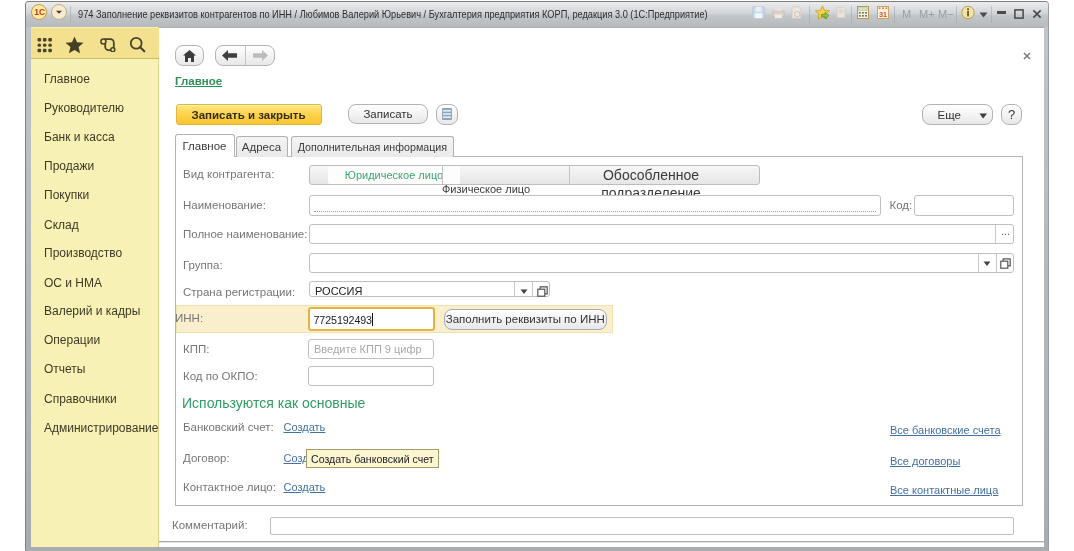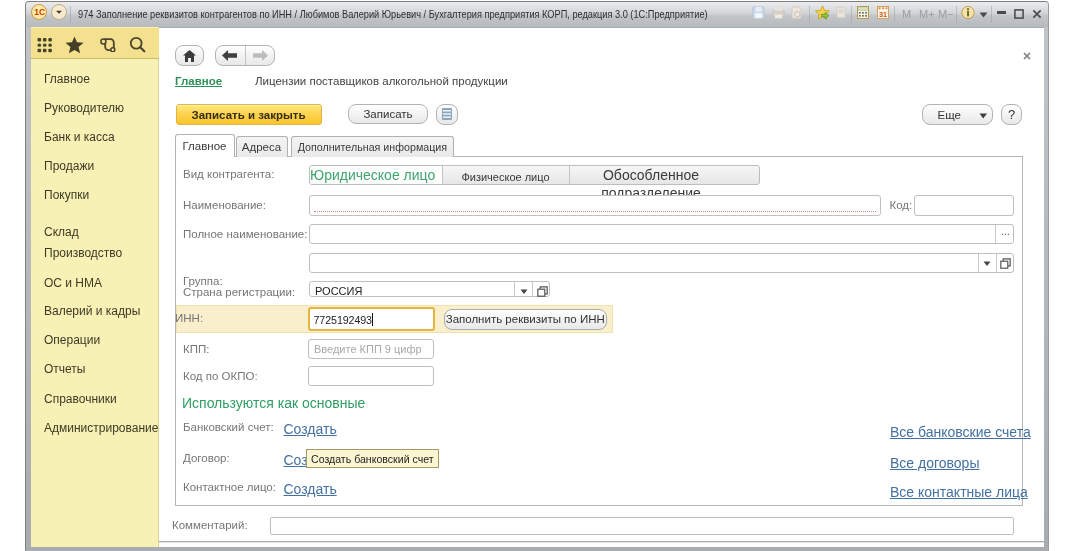--- a/index.html
+++ b/index.html
@@ -19,21 +19,21 @@
   #content { position:absolute; left:31px; top:27px; width:1013px; height:519.5px; background:#fff; }
   
   #sidebar { position:absolute; left:0; top:0; width:128px; height:519.5px; background:#f7f1b6; border-right:1px solid #ddd28e;}
   #sideband { position:absolute; left:0; top:1px; width:128px; height:31px; background:#f3e18f; border-bottom:1px solid #cabd67;}
   .menuitem { position:absolute; left:13px; font-size:12px; color:#3e3a24; white-space:nowrap; }
   
   .btn { position:absolute; border:1px solid #b3b3b3; border-radius:8px;
      background:linear-gradient(#ffffff, #f4f4f4 45%, #e8e8e8); }
   .input { position:absolute; border:1px solid #bfbfbf; border-radius:3px; background:#fff; }
   label.flabel { position:absolute; font-size:11.5px; color:#767676; white-space:nowrap; }
-  a.blue { color:#4471a1; text-decoration:underline; font-size:14px; position:absolute; white-space:nowrap;}
+  a.blue { color:#4471a1; text-decoration:underline; font-size:11px; position:absolute; white-space:nowrap;}
   .seg-divider { position:absolute; top:0; width:1px; height:100%; background:#c4c4c4; }
   .mtext { position:absolute; top:6px; font-size:11px; color:#9a9ea2; }
 </style>
 </head>
 <body>
 <div id="frame"></div>
 <div id="titlebar">
 
   <svg class="abs" style="left:5px;top:2px" width="16" height="16" viewBox="0 0 16 16">
     <circle cx="8" cy="8" r="7.5" fill="#fae9a8" stroke="#cf9b3e" stroke-width="1"></circle>
@@ -145,21 +145,21 @@
   <svg class="abs" style="left:98px;top:9px" width="18" height="18" viewBox="0 0 18 18">
     <circle cx="7.2" cy="7.2" r="5.4" fill="none" stroke="#49442c" stroke-width="1.8"></circle>
     <path d="M11.2 11.2 L15.3 15.3" stroke="#49442c" stroke-width="2.2" stroke-linecap="round"></path>
   </svg>
 
   <div class="menuitem" style="top:45px">Главное</div>
   <div class="menuitem" style="top:74px">Руководителю</div>
   <div class="menuitem" style="top:103px">Банк и касса</div>
   <div class="menuitem" style="top:132px">Продажи</div>
   <div class="menuitem" style="top:161px">Покупки</div>
-  <div class="menuitem" style="top:198px">Склад</div>
+  <div class="menuitem" style="top:191px">Склад</div>
   <div class="menuitem" style="top:219px">Производство</div>
   <div class="menuitem" style="top:248.5px">ОС и НМА</div>
   <div class="menuitem" style="top:277px">Валерий и кадры</div>
   <div class="menuitem" style="top:306px">Операции</div>
   <div class="menuitem" style="top:335px">Отчеты</div>
   <div class="menuitem" style="top:364.5px">Справочники</div>
   <div class="menuitem" style="top:393.5px">Администрирование</div>
 
   <svg class="abs" style="left:992px;top:25px" width="8" height="8" viewBox="0 0 8 8">
       <path d="M1 1 L7 7 M7 1 L1 7" stroke="#7d7d7d" stroke-width="1.6"></path>
@@ -174,21 +174,20 @@
   <div class="seg-divider" style="left:214px;top:19px;height:19px"></div>
   <svg class="abs" style="left:191px;top:23px" width="15" height="11" viewBox="0 0 15 11">
       <path d="M6 0 L6 3.2 L15 3.2 L15 7.8 L6 7.8 L6 11 L0 5.5 Z" fill="#3f3f3f"></path>
     </svg>
   <svg class="abs" style="left:222px;top:23px" width="15" height="11" viewBox="0 0 15 11">
       <path d="M9 0 L9 3.2 L0 3.2 L0 7.8 L9 7.8 L9 11 L15 5.5 Z" fill="#bcbcbc"></path>
     </svg>
 
 
   <a class="blue" style="left:144px;top:48px;color:#2c9156;font-weight:bold;font-size:11.5px">Главное</a>
-  <div class="abs" style="left:224px;top:48px;font-size:11.5px;color:#444">Лицензии поставщиков алкогольной продукции</div>
 
   <div class="abs" style="left:144.5px;top:76.5px;width:146px;height:21px;border:1px solid #dfb63f;border-radius:3px;background:linear-gradient(#ffe87e,#fdd24c 50%,#f8c42d);box-shadow:inset 0 1px 0 #fff3b0;text-align:center;font-size:11.5px;font-weight:bold;color:#332d1d;line-height:20px">Записать и закрыть</div>
   <div class="btn" style="left:317px;top:77px;width:80px;height:20px;text-align:center;font-size:11.5px;color:#333;line-height:19px">Записать</div>
   <div class="btn" style="left:405px;top:76.5px;width:22px;height:21px"></div>
   <svg class="abs" style="left:411px;top:81px" width="10" height="12" viewBox="0 0 10 12">
     <rect x="0" y="0" width="10" height="12" rx="1" fill="#8da6ba"></rect>
     <rect x="1" y="2" width="8" height="1.6" fill="#e4eef5"></rect>
       <rect x="1" y="5.2" width="8" height="1.6" fill="#e4eef5"></rect>
       <rect x="1" y="8.4" width="8" height="1.6" fill="#e4eef5"></rect>
   </svg>
@@ -204,41 +203,41 @@
   <div class="abs" style="left:143.5px;top:107px;width:60px;height:23px;border:1px solid #b1b1b1;border-bottom:none;border-radius:3px 3px 0 0;background:#fff;z-index:3;text-align:center;font-size:11.5px;color:#3a3a3a;line-height:22px">Главное</div>
   <div class="abs" style="left:204.5px;top:109px;width:52px;height:21px;border:1px solid #b1b1b1;border-bottom:none;border-radius:3px 3px 0 0;background:linear-gradient(#f4f4f4,#e9e9e9);z-index:2;text-align:center;font-size:11.5px;color:#3a3a3a;line-height:20px">Адреса</div>
   <div class="abs" style="left:259.5px;top:109px;width:163px;height:21px;border:1px solid #b1b1b1;border-bottom:none;border-radius:3px 3px 0 0;background:linear-gradient(#f4f4f4,#e9e9e9);z-index:2;text-align:center;font-size:11.5px;color:#3a3a3a;line-height:20px;white-space:nowrap"><span style="display:inline-block;transform:scaleX(.93);transform-origin:50% 50%">Дополнительная информация</span></div>
 
   <div class="abs" style="left:143.5px;top:129px;width:848px;height:350px;border:1px solid #b5b5b5;background:#fff;z-index:1"></div>
 
   <div class="abs" style="left:0;top:0;width:1013px;height:518px;z-index:2">
 
   <label class="flabel" style="left:152px;top:141px">Вид контрагента:</label>
   <div class="abs" style="left:278px;top:138px;width:451px;height:20px;border:1px solid #bdbdbd;border-radius:3px;background:linear-gradient(#f6f6f6,#e6e6e6)">
-    <div class="abs" style="left:0;top:0;width:132px;height:18px;background:#fdfdfd;border-radius:2px 0 0 2px;font-size:14px;color:#3ea46d;line-height:18px">Юридическое лицо</div>
+    <div class="abs" style="left:18px;top:0;width:132px;height:18px;background:#fdfdfd;border-radius:2px 0 0 2px;text-align:center;font-size:11px;color:#3ea46d;line-height:18px">Юридическое лицо</div>
     <div class="seg-divider" style="left:132px"></div>
-    <div class="abs" style="left:132px;top:2px;width:127px;height:18px;text-align:center;font-size:11px;color:#3a3a3a;line-height:18px">Физическое лицо</div>
+    <div class="abs" style="left:132px;top:14px;width:127px;height:18px;text-align:left;font-size:11px;color:#3a3a3a;line-height:18px">Физическое лицо</div>
     <div class="seg-divider" style="left:259px"></div>
     <div class="abs" style="left:246px;top:0;width:190px;height:18px;text-align:center;font-size:14px;color:#3a3a3a;line-height:18px">Обособленное подразделение</div>
   </div>
 
   <label class="flabel" style="left:152px;top:172px">Наименование:</label>
   <div class="input" style="left:278px;top:168px;width:572px;height:21px">
     <div class="abs" style="left:4px;right:4px;bottom:3px;border-bottom:1px dotted #d58383"></div>
   </div>
   <label class="flabel" style="left:858.5px;top:172px">Код:</label>
   <div class="input" style="left:883px;top:168px;width:100px;height:21px"></div>
 
   <label class="flabel" style="left:152px;top:201px">Полное наименование:</label>
   <div class="input" style="left:278px;top:197px;width:704.5px;height:20px">
     <div class="seg-divider" style="left:685px;background:#c9c9c9"></div>
     <div class="abs" style="left:687px;top:0;width:17px;height:18px;text-align:center;font-size:10px;color:#555;line-height:14px">...</div>
   </div>
 
-  <label class="flabel" style="left:152px;top:248px">Группа:</label>
+  <label class="flabel" style="left:152px;top:232px">Группа:</label>
   <div class="input" style="left:278px;top:225.5px;width:704.5px;height:20px">
     <div class="seg-divider" style="left:667.5px;background:#c9c9c9"></div>
     <svg class="abs" style="left:673px;top:7px" width="8" height="6" viewBox="0 0 8 6">
           <path d="M0.5 0.5 L7.5 0.5 L4 5 Z" fill="#444"></path>
         </svg>
     <div class="seg-divider" style="left:685.5px;background:#c9c9c9"></div>
     <svg class="abs" style="left:690px;top:4px" width="11" height="11" viewBox="0 0 11 11">
       <rect x="0.8" y="3.2" width="7" height="7" fill="none" stroke="#555" stroke-width="1.2"></rect>
       <path d="M3.2 3 V0.8 H10.2 V7.8 H8" fill="none" stroke="#555" stroke-width="1.2"></path>
     </svg>

